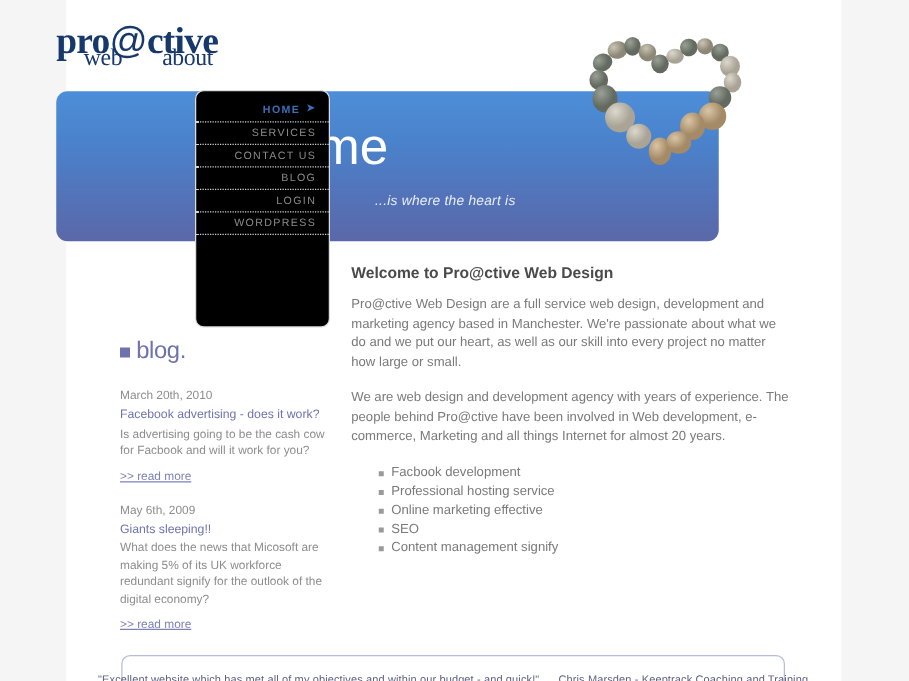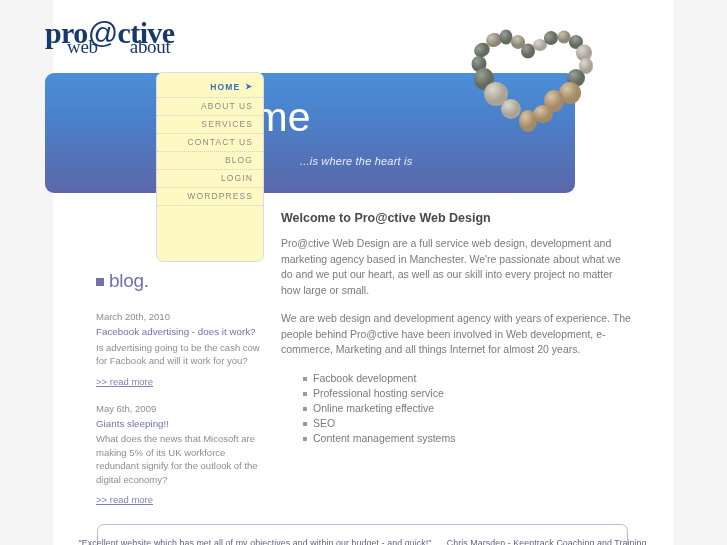--- a/index.html
+++ b/index.html
@@ -95,21 +95,21 @@
     left: 448px; top: 16px;
     width: 180px; height: 125px;
     pointer-events: none;
   }
 
   
   .navpanel {
     position: absolute;
     left: 156px; top: 72px;
     width: 108px; height: 190px;
-    background: #fef9c3;
+    background: #000000;
     border: 1px solid #dcdcdc;
     border-radius: 7px;
     padding: 6px 0 0 0;
     z-index: 5;
   }
   .nav-item {
     display: block;
     text-align: right;
     padding: 2px 10px 3px 6px;
     font-size: 8.5px;
@@ -304,38 +304,37 @@
 
       <ellipse cx="128" cy="62" rx="9" ry="9" fill="url(#s2)"></ellipse>
       <ellipse cx="122" cy="77" rx="11" ry="11" fill="url(#s3)"></ellipse>
       <ellipse cx="106" cy="85" rx="10" ry="11" fill="url(#s3)"></ellipse>
       <ellipse cx="95" cy="98" rx="10" ry="9" fill="url(#s3)"></ellipse>
     </g>
   </svg>
 
   <nav class="navpanel">
     <a class="nav-item active" href="#"><span>HOME</span><span class="nav-arrow">➤</span></a>
-    <a class="nav-item" href="#">ABOUT US</a>
     <a class="nav-item" href="#">SERVICES</a>
     <a class="nav-item" href="#">CONTACT US</a>
     <a class="nav-item" href="#">BLOG</a>
     <a class="nav-item" href="#">LOGIN</a>
     <a class="nav-item" href="#">WORDPRESS</a>
   </nav>
 
   <div class="main">
     <h2>Welcome to Pro@ctive Web Design</h2>
     <p>Pro@ctive Web Design are a full service web design, development and marketing agency based in Manchester. We're passionate about what we do and we put our heart, as well as our skill into every project no matter how large or small.</p>
     <p>We are web design and development agency with years of experience. The people behind Pro@ctive have been involved in Web development, e-commerce, Marketing and all things Internet for almost 20 years.</p>
     <ul>
       <li>Facbook development</li>
       <li>Professional hosting service</li>
       <li>Online marketing effective</li>
       <li>SEO</li>
-      <li>Content management systems</li>
+      <li>Content management signify</li>
     </ul>
   </div>
 
   <div class="blogbox">
     <div class="blog-head">
       <span class="blog-square"></span>
       <span>blog.</span>
     </div>
 
     <div class="post">

